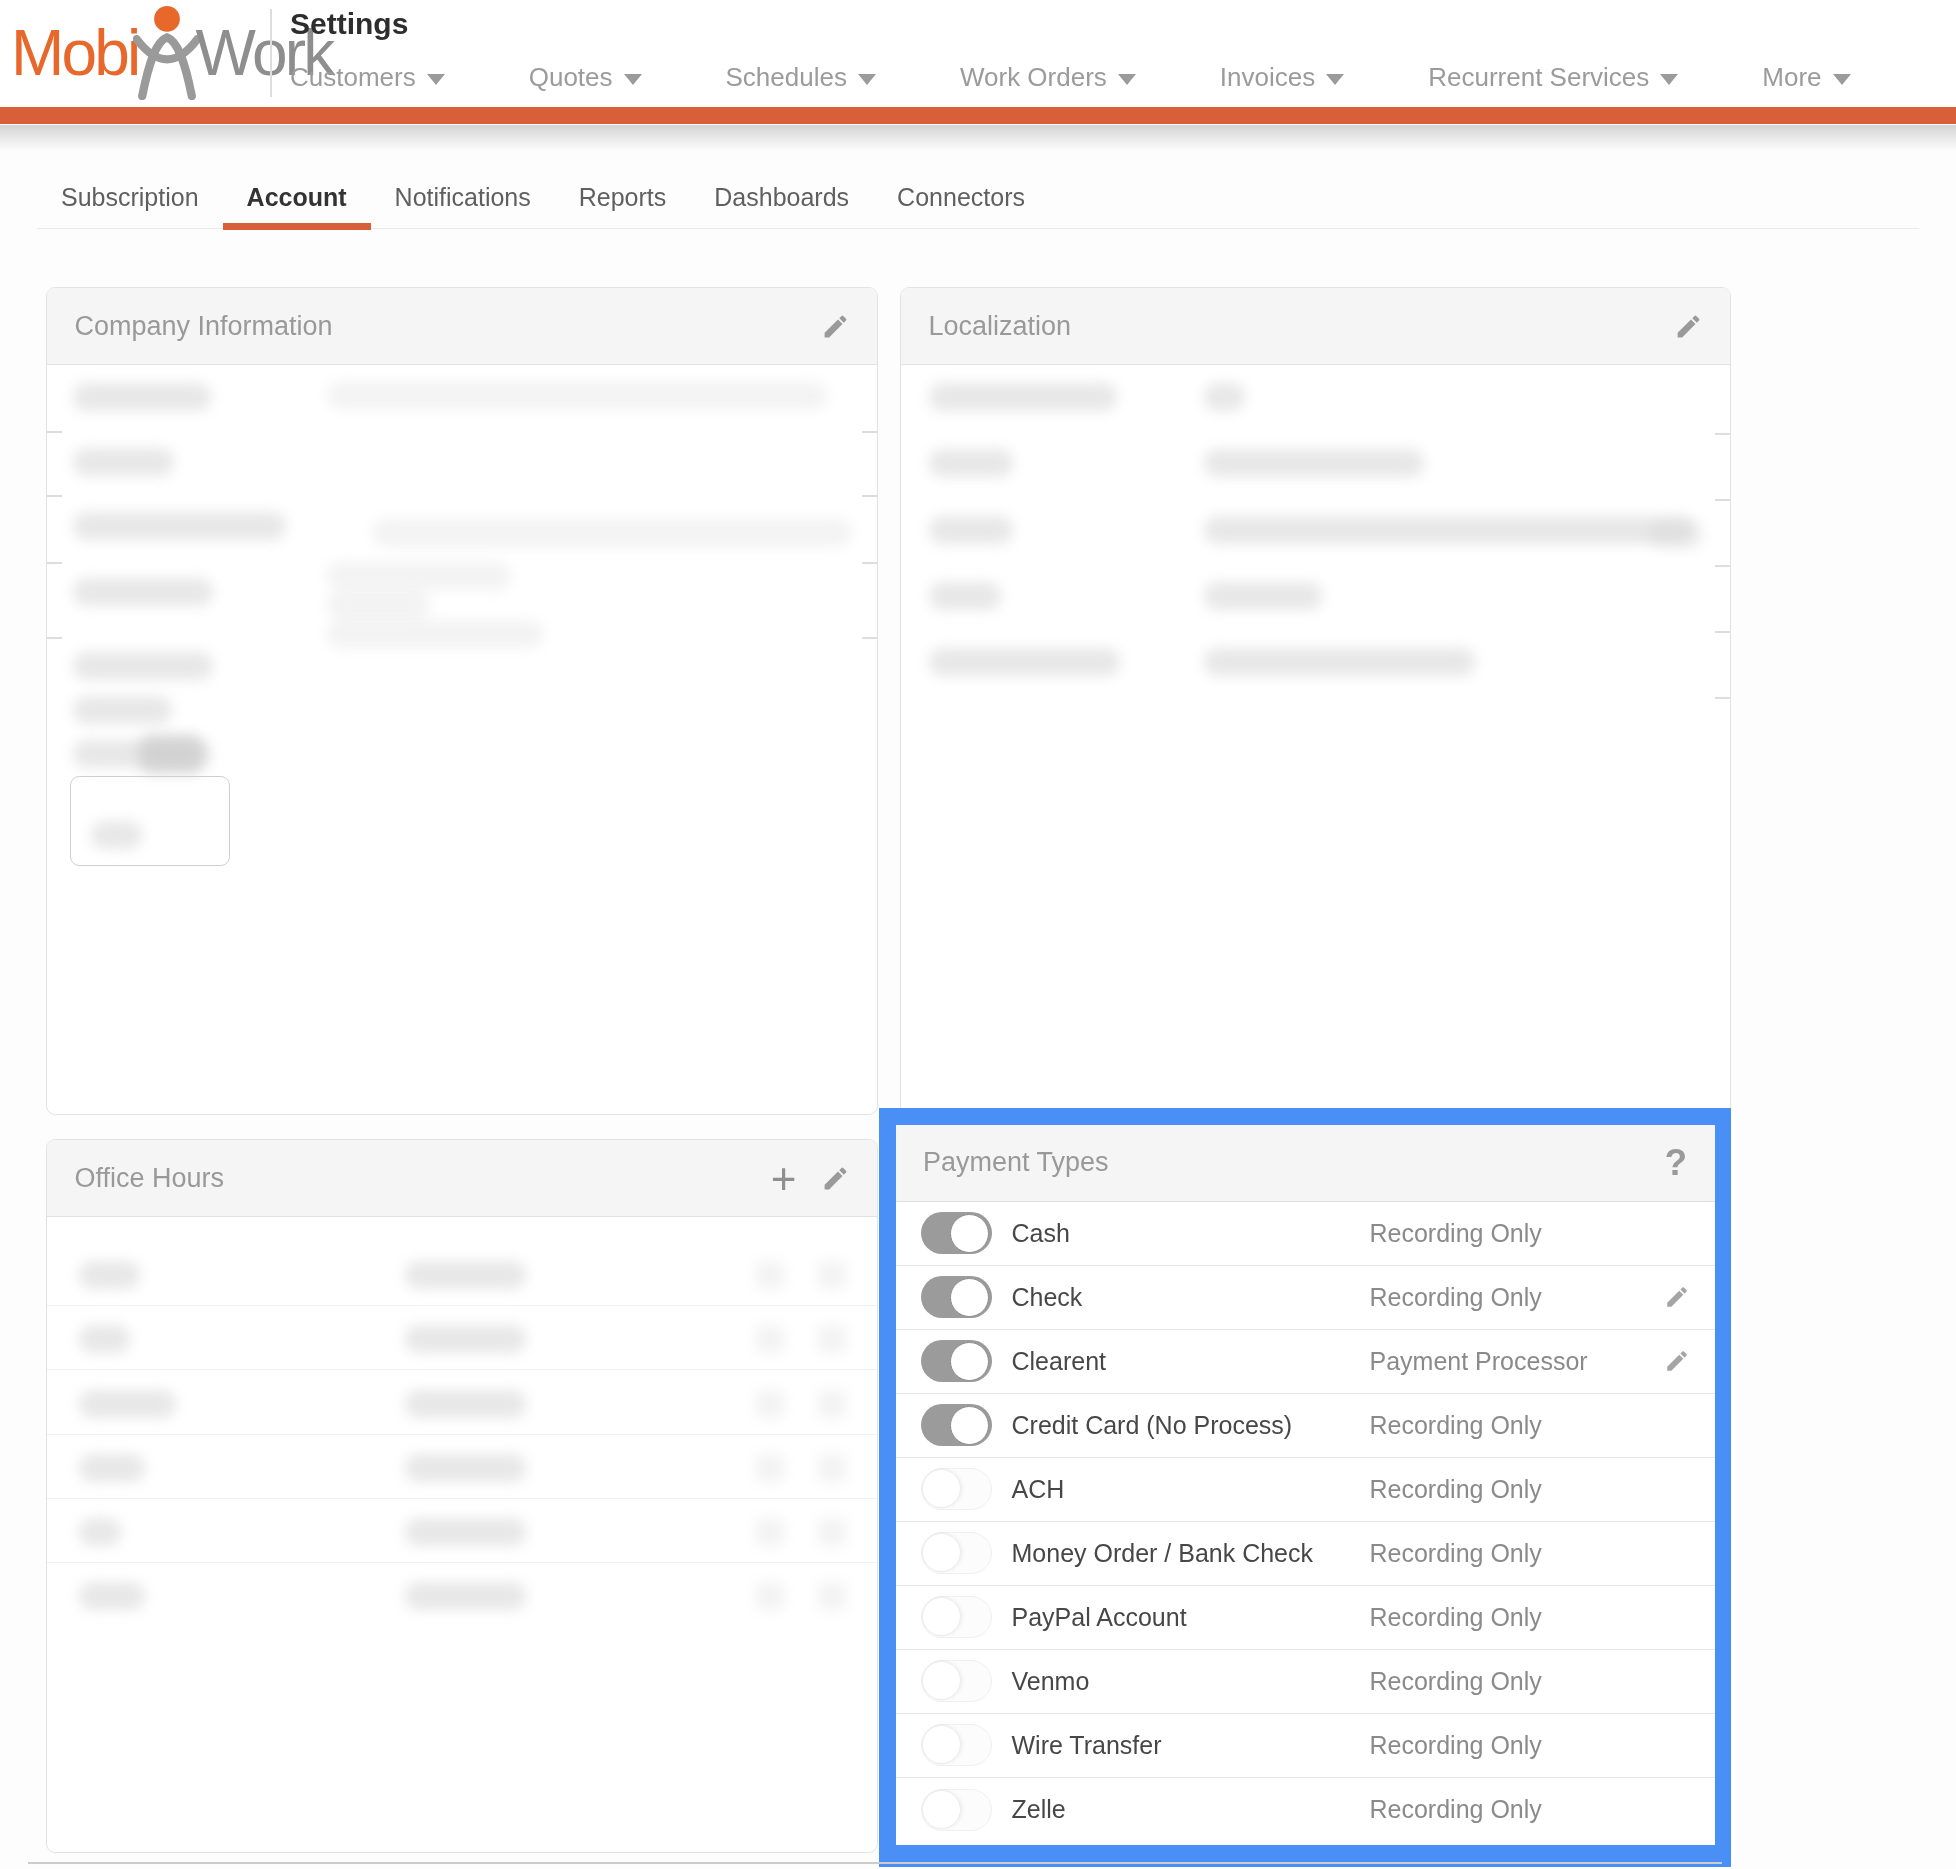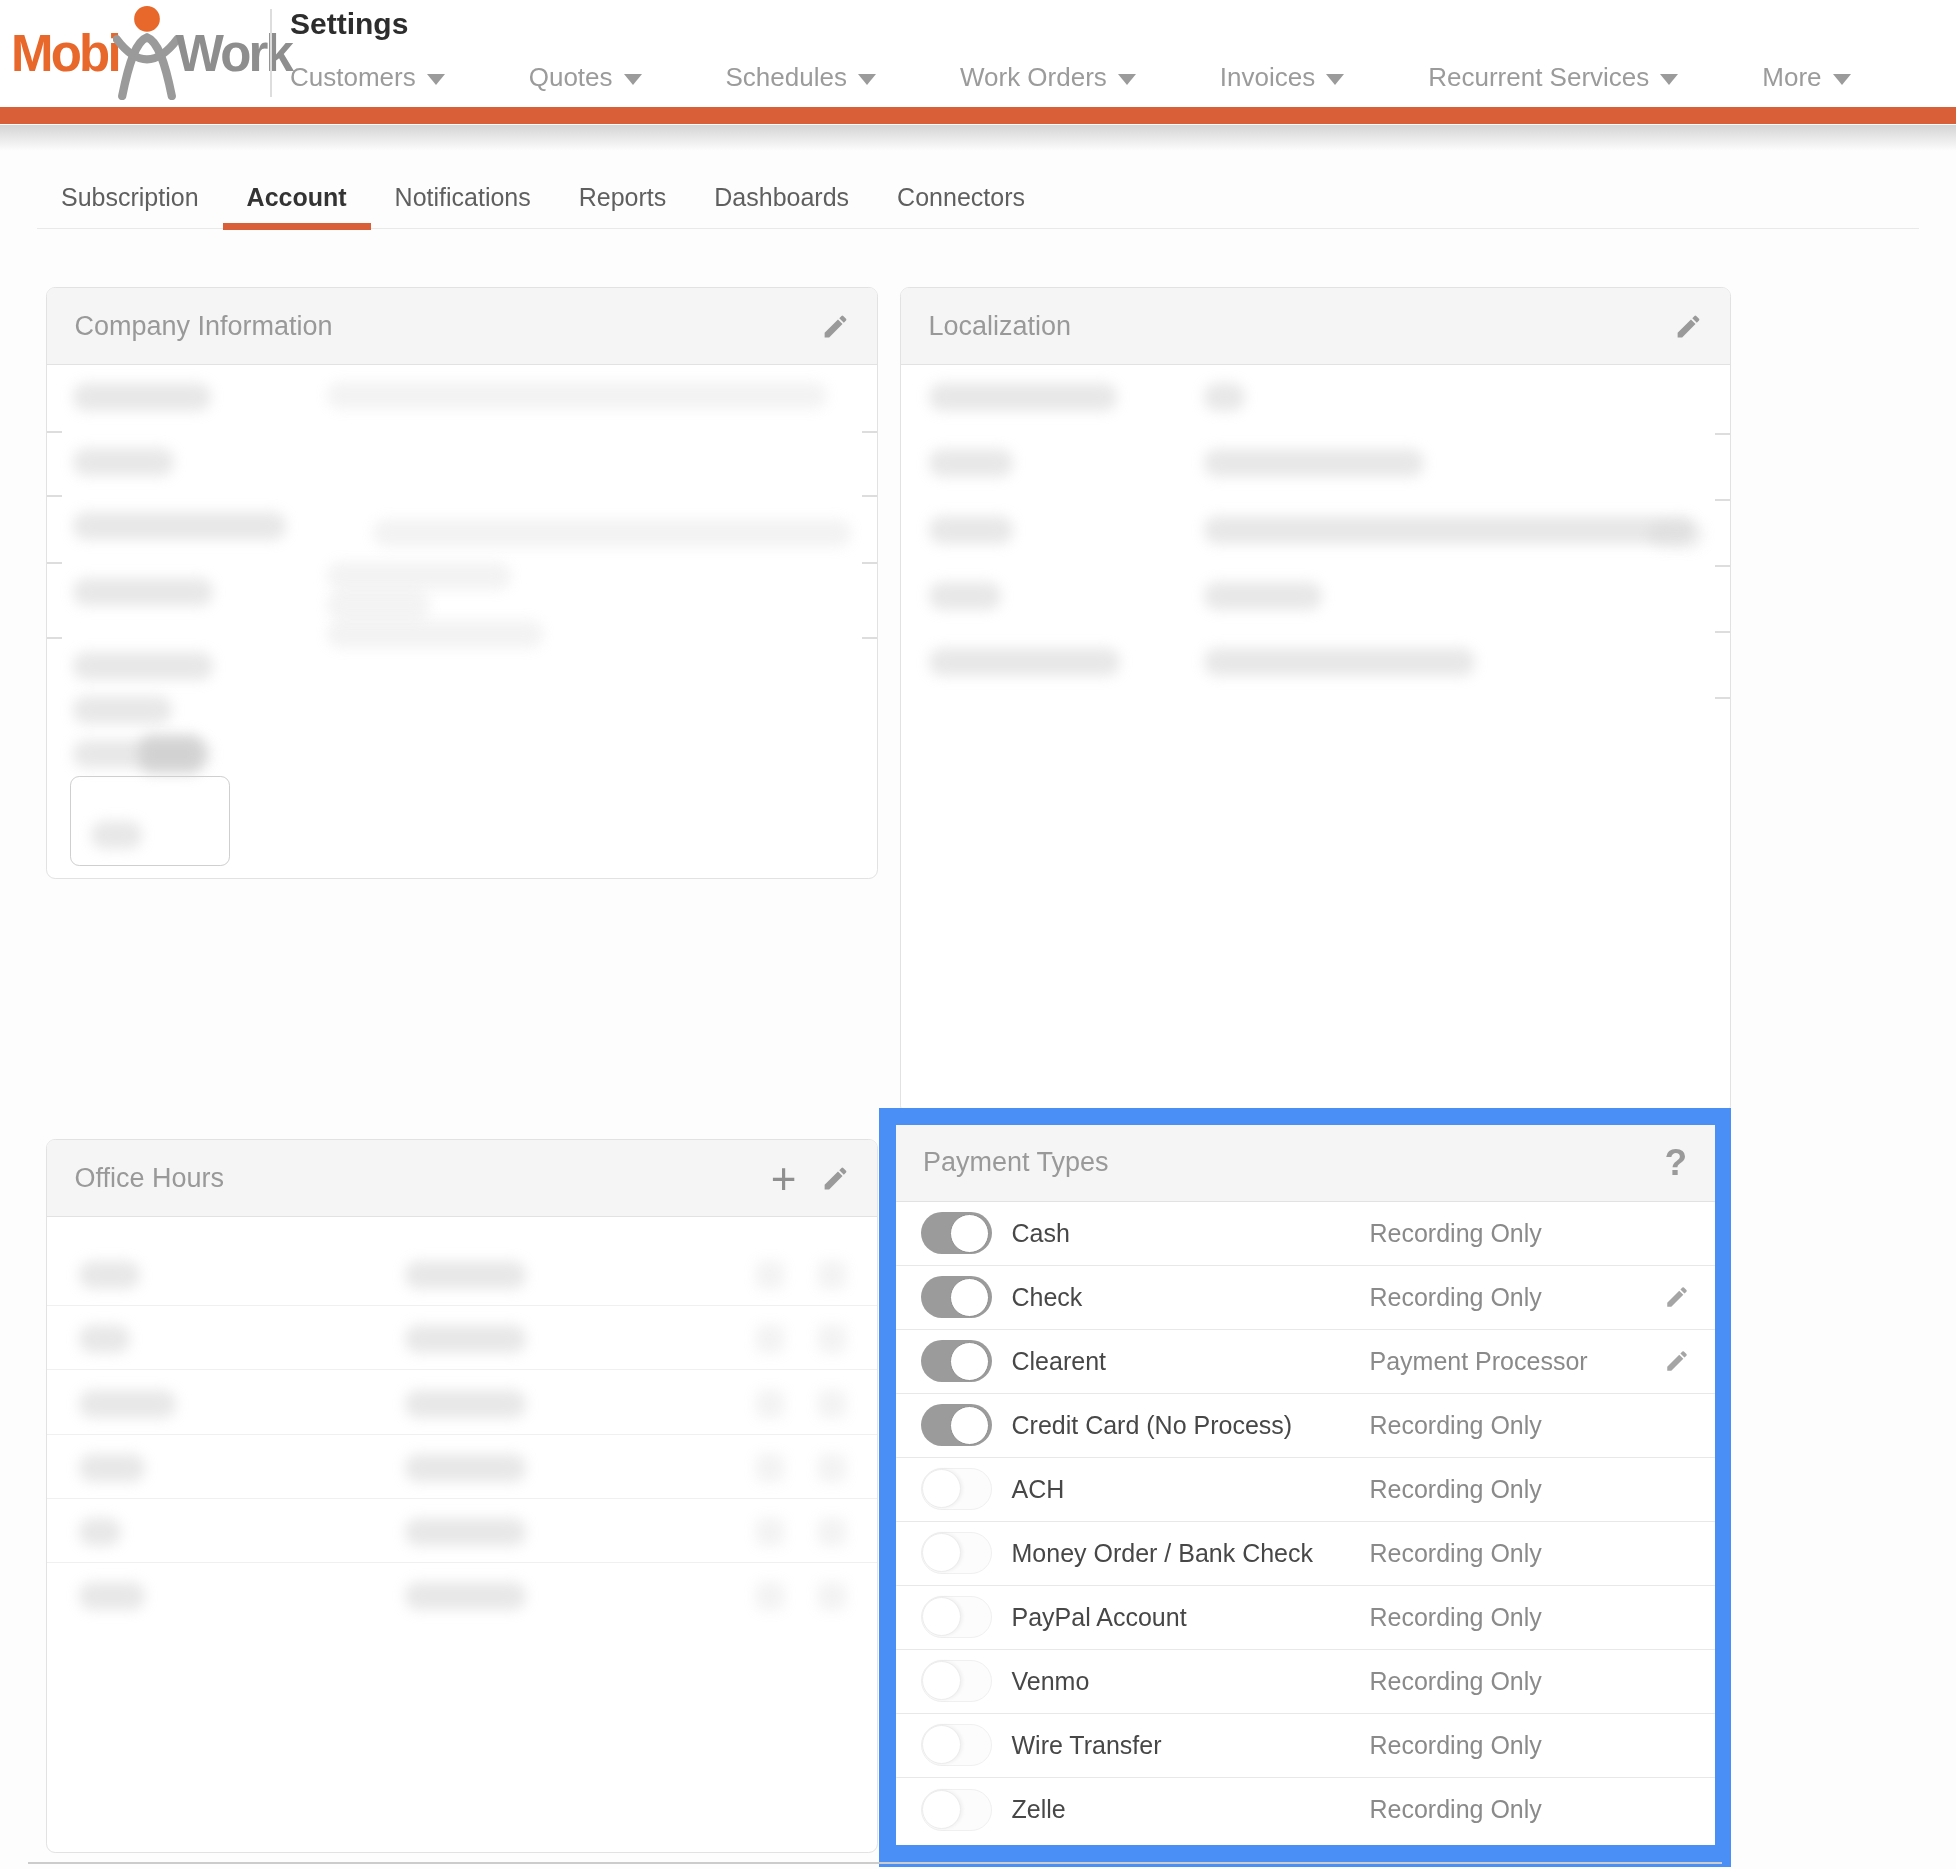--- a/index.html
+++ b/index.html
@@ -1,21 +1,21 @@
 <!DOCTYPE html>
 <html style="font-size:14.7px"><head>
 <meta charset="utf-8">
 <style>
   html,body { margin:0; padding:0; background:#fff; font-family:"Liberation Sans", sans-serif; }
   .page { position:relative; width:1956px; height:1870px; background:#fdfdfd; overflow:hidden; }
 
   
   .topbar { position:absolute; top:0; left:0; right:0; height:107px; background:#fff; }
   .logo { position:absolute; left:11px; top:3.7px; height:99px; display:flex; align-items:center; }
-  .logo-word { font-size:51px; font-weight:700; letter-spacing:-2.8px; line-height:1; }
+  .logo-word { font-size:64px; font-weight:400; letter-spacing:-2.8px; line-height:1; }
   .logo-mobi { color:#E8672A; }
   .logo-work { color:#8e8e8e; }
   .logo-person { margin:0 -5.5px; }
   .header-sep { position:absolute; left:270px; top:9.2px; width:1.8px; height:88px; background:#ddd; }
   .page-title { position:absolute; left:290px; top:7.3px; font-size:30px; font-weight:700; color:#2d2d2d; }
   .nav { position:absolute; left:290px; top:57px; display:flex; gap:84px; align-items:center; height:40px; }
   .nav-item { font-size:26px; color:#9b9b9b; display:flex; align-items:center; gap:11px; cursor:pointer; white-space:nowrap; }
   .caret { width:0; height:0; border-left:9.2px solid transparent; border-right:9.2px solid transparent; border-top:11px solid #9b9b9b; margin-top:4.6px; }
 
   .orange-bar { position:absolute; top:107px; left:0; right:0; height:17.4px; background:#D95F38; }
@@ -34,21 +34,21 @@
                   display:flex; align-items:center; padding:0 27.5px; box-sizing:border-box; }
   .panel-title { font-size:27px; color:#999; flex:1; }
   .panel-content { position:relative; }
   .hicon { color:#999; display:flex; align-items:center; cursor:pointer; }
   .hicon + .hicon { margin-left:24px; }
   .plus-glyph { font-size:44px; font-weight:400; color:#8f8f8f; line-height:37px; }
   .help-glyph { font-size:37px; font-weight:800; color:#9a9a9a; }
   svg.pencil { width:29px; height:29px; fill:#9a9a9a; }
   svg.pencil-sm { width:26px; height:26px; fill:#a5a5a5; }
 
-  #panel-company      { left:46px;  top:287px;  width:832px; height:592px; }
+  #panel-company      { left:46px;  top:287px;  width:832px; height:828px; }
   #panel-localization { left:900px; top:287px;  width:831px; height:828px; }
   #panel-office       { left:46px;  top:1139px; width:832px; height:714px; }
 
   
   #blue-box { position:absolute; left:879px; top:1108px; width:852px; height:759px; background:#4a8ff5; }
   #panel-payment { position:absolute; left:16.5px; top:16.5px; right:16.5px; bottom:22px; background:#fff; }
   #panel-payment .panel-header { border-radius:0; }
   .pay-rows { }
   .pay-row { height:64px; display:flex; align-items:center; padding:0 25px; border-bottom:0.9px solid #e8e8e8; box-sizing:border-box; }
   .pay-row:last-child { border-bottom:none; }

